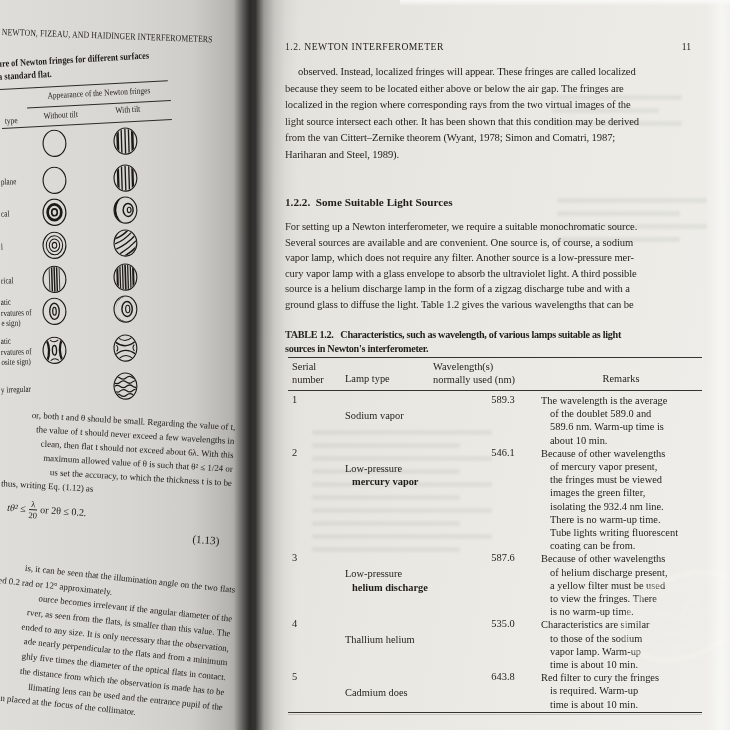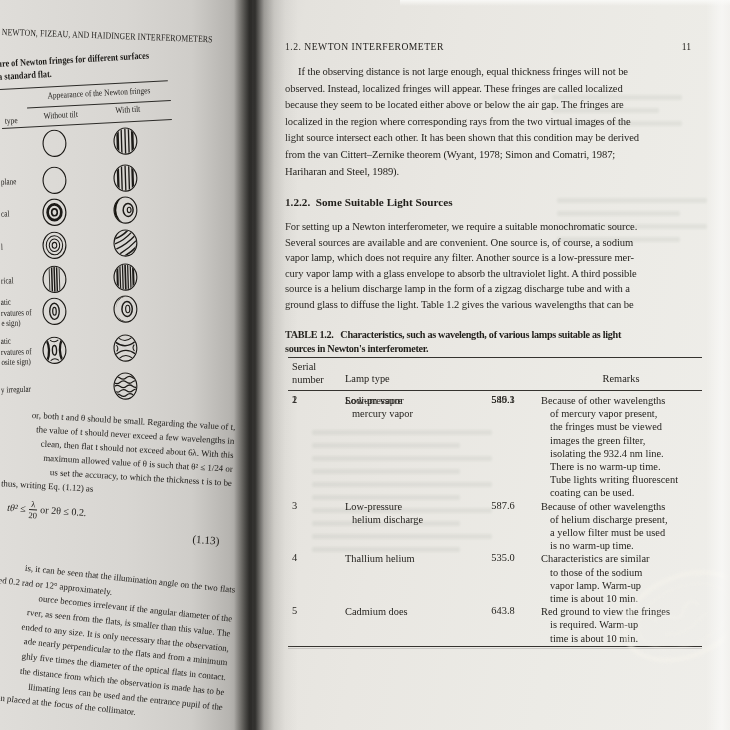--- a/index.html
+++ b/index.html
@@ -91,22 +91,22 @@
   .rule-top{position:absolute;left:0;top:0;width:414px;border-top:1.8px solid #35332f;}
   .rule-mid{position:absolute;left:0;top:33px;width:414px;border-top:1.1px solid #35332f;}
   .t-headrow{position:absolute;left:0;top:0;width:414px;height:33px;}
   .th-serial{position:absolute;left:4px;top:3px;line-height:13px;}
   .th-lamp{position:absolute;left:57px;top:16px;}
   .th-wl{position:absolute;left:145px;top:3px;line-height:13px;}
   .th-remarks{position:absolute;left:252px;top:16px;width:162px;text-align:center;}
   .t-rows{position:absolute;left:0;top:37px;width:414px;}
   .t-row{position:relative;}
   .c-serial{position:absolute;left:4px;top:0;}
-  .c-lamp{position:absolute;left:57px;top:0;line-height:13.2px;}
-  .c-lamp .ln + .ln{padding-left:7px;}
+  .c-lamp{position:absolute;left:57px;top:15px;line-height:13.2px;}
+  .c-lamp .ln + .ln{padding-left:7px;font-weight:bold;}
   .c-wl{position:absolute;left:145px;top:0;width:140px;text-align:center;}
   .c-remarks{margin-left:253px;width:161px;line-height:13.2px;}
   .c-remarks .ln + .ln{padding-left:9px;}
   .rule-bottom{border-top:1.7px solid #35332f;box-shadow:0 2px 0 rgba(60,58,54,.18);width:414px;margin-top:1px;}
 
   
   .showthrough{position:absolute;pointer-events:none;filter:blur(.8px);}
   .showthrough i{display:block;height:5px;background:rgba(95,100,88,.08);margin-bottom:8px;border-radius:2px;}
   .showthrough i:nth-child(even){width:82%;}
 
@@ -427,21 +427,20 @@
       <i></i>
       <i></i>
     </div>
 
   <div class="abs rp-runhead" data-name="right-running-head">
     <span data-name="section-running-title">1.2.  NEWTON INTERFEROMETER</span>
     <span class="rp-pagenum" data-name="page-number">11</span>
   </div>
 
   <div class="abs rp-para p1" data-name="paragraph-localized-fringes">
-      <div class="ln"><span>If the observing distance is not large enough, equal thickness fringes will not be</span></div>
       <div class="ln"><span>observed. Instead, localized fringes will appear. These fringes are called localized</span></div>
       <div class="ln"><span>because they seem to be located either above or below the air gap. The fringes are</span></div>
       <div class="ln"><span>localized in the region where corresponding rays from the two virtual images of the</span></div>
       <div class="ln"><span>light source intersect each other. It has been shown that this condition may be derived</span></div>
       <div class="ln"><span>from the van Cittert–Zernike theorem (Wyant, 1978; Simon and Comatri, 1987;</span></div>
       <div class="ln"><span>Hariharan and Steel, 1989).</span></div>
     </div>
 
   <div class="abs rp-heading" data-name="section-heading-1-2-2">1.2.2.  Some Suitable Light Sources</div>
 
@@ -460,61 +459,72 @@
     </div>
 
   <div class="abs rp-table" data-name="table-1-2">
     <div class="rule-top" data-name="table-top-rule"></div>
     <div class="t-headrow" data-name="table-header-row">
       <div class="th-serial" data-name="header-serial-number">
           <div class="ln"><span>Serial</span></div>
           <div class="ln"><span>number</span></div>
         </div>
       <div class="th-lamp" data-name="header-lamp-type">Lamp type</div>
+      <div class="th-wl" data-name="header-wavelength">
+          <div class="ln"><span>Wavelength(s)</span></div>
+          <div class="ln"><span>normally used (nm)</span></div>
+        </div>
       <div class="th-remarks" data-name="header-remarks">Remarks</div>
     </div>
     <div class="rule-mid" data-name="table-mid-rule"></div>
 
     <div class="t-rows" data-name="table-body">
       <div class="t-row" data-name="table-row">
         <div class="c-serial" data-name="cell-serial">1</div>
         <div class="c-lamp" data-name="cell-lamp-type">
             <div class="ln"><span>Sodium vapor</span></div>
           </div>
         <div class="c-wl" data-name="cell-wavelength">589.3</div>
+        <div class="c-remarks" data-name="cell-remarks">
+            <div class="ln"><span>The wavelength is the average</span></div>
+            <div class="ln"><span>of the doublet 589.0 and</span></div>
+            <div class="ln"><span>589.6 nm. Warm-up time is</span></div>
+            <div class="ln"><span>about 10 min.</span></div>
+          </div>
       </div>
       <div class="t-row" data-name="table-row">
         <div class="c-serial" data-name="cell-serial">2</div>
         <div class="c-lamp" data-name="cell-lamp-type">
             <div class="ln"><span>Low-pressure</span></div>
             <div class="ln"><span>mercury vapor</span></div>
           </div>
         <div class="c-wl" data-name="cell-wavelength">546.1</div>
         <div class="c-remarks" data-name="cell-remarks">
             <div class="ln"><span>Because of other wavelengths</span></div>
             <div class="ln"><span>of mercury vapor present,</span></div>
             <div class="ln"><span>the fringes must be viewed</span></div>
             <div class="ln"><span>images the green filter,</span></div>
             <div class="ln"><span>isolating the 932.4 nm line.</span></div>
             <div class="ln"><span>There is no warm-up time.</span></div>
             <div class="ln"><span>Tube lights writing fluorescent</span></div>
-            <div class="ln"><span>coating can be used.</span></div>
+            <div class="ln"><span>coating can be from.</span></div>
           </div>
       </div>
       <div class="t-row" data-name="table-row">
         <div class="c-serial" data-name="cell-serial">3</div>
         <div class="c-lamp" data-name="cell-lamp-type">
             <div class="ln"><span>Low-pressure</span></div>
             <div class="ln"><span>helium discharge</span></div>
           </div>
         <div class="c-wl" data-name="cell-wavelength">587.6</div>
         <div class="c-remarks" data-name="cell-remarks">
             <div class="ln"><span>Because of other wavelengths</span></div>
             <div class="ln"><span>of helium discharge present,</span></div>
             <div class="ln"><span>a yellow filter must be used</span></div>
+            <div class="ln"><span>to view the fringes. There</span></div>
             <div class="ln"><span>is no warm-up time.</span></div>
           </div>
       </div>
       <div class="t-row" data-name="table-row">
         <div class="c-serial" data-name="cell-serial">4</div>
         <div class="c-lamp" data-name="cell-lamp-type">
             <div class="ln"><span>Thallium helium</span></div>
           </div>
         <div class="c-wl" data-name="cell-wavelength">535.0</div>
         <div class="c-remarks" data-name="cell-remarks">
@@ -524,21 +534,21 @@
             <div class="ln"><span>time is about 10 min.</span></div>
           </div>
       </div>
       <div class="t-row" data-name="table-row">
         <div class="c-serial" data-name="cell-serial">5</div>
         <div class="c-lamp" data-name="cell-lamp-type">
             <div class="ln"><span>Cadmium does</span></div>
           </div>
         <div class="c-wl" data-name="cell-wavelength">643.8</div>
         <div class="c-remarks" data-name="cell-remarks">
-            <div class="ln"><span>Red ground to view the fringes</span></div>
+            <div class="ln"><span>Red filter to cury the fringes</span></div>
             <div class="ln"><span>is required. Warm-up</span></div>
             <div class="ln"><span>time is about 10 min.</span></div>
           </div>
       </div>
       <div class="rule-bottom" data-name="table-bottom-rule"></div>
     </div>
   </div>
 
   <svg class="watermark" viewBox="0 0 150 140" data-name="bookseller-watermark">
     <ellipse cx="75" cy="68" rx="62" ry="40" fill="none" stroke="#f6f4ec" stroke-width="5" opacity=".8"></ellipse>

